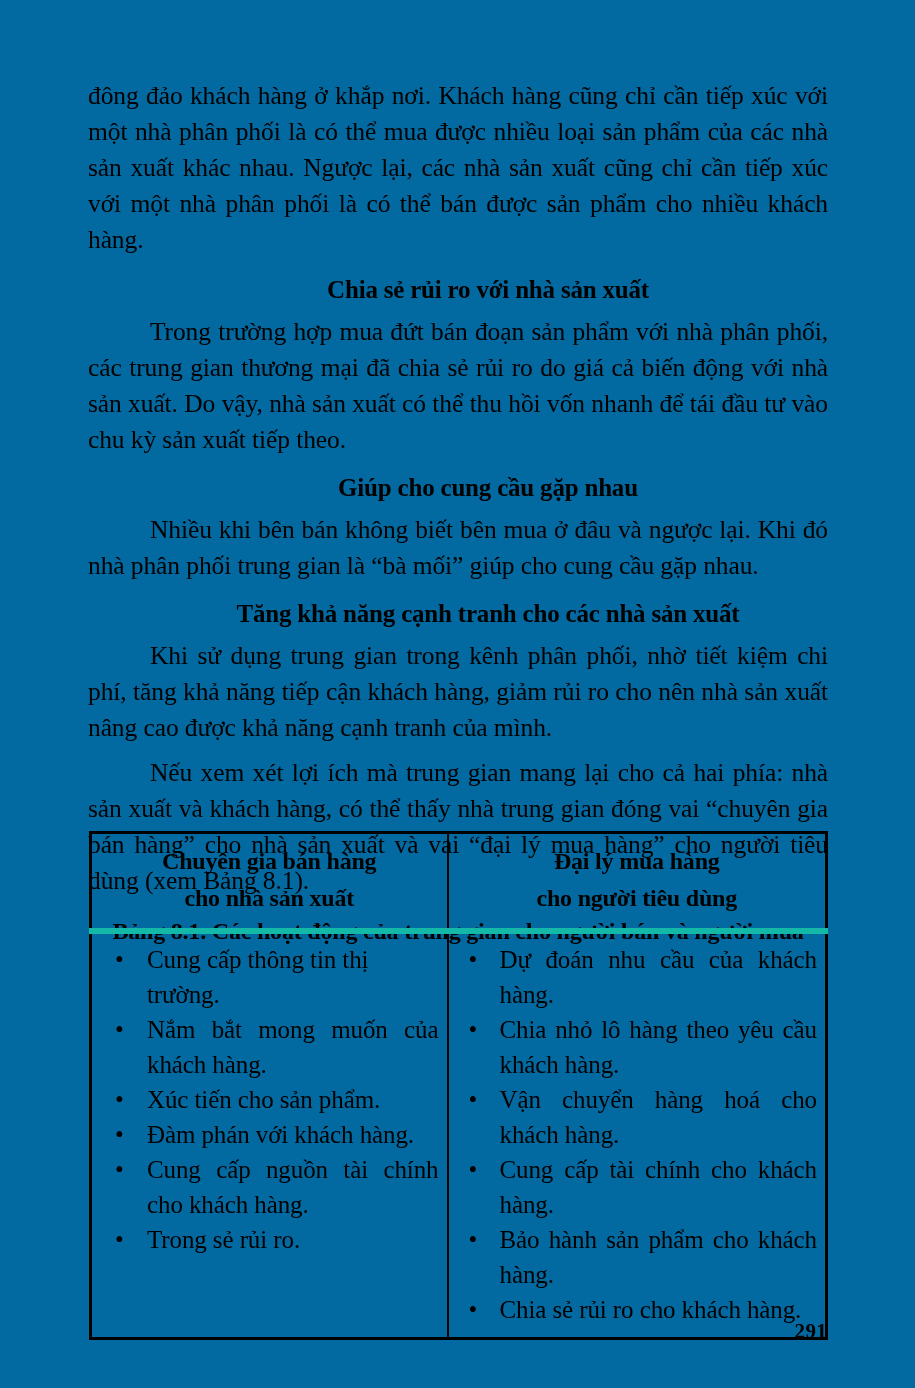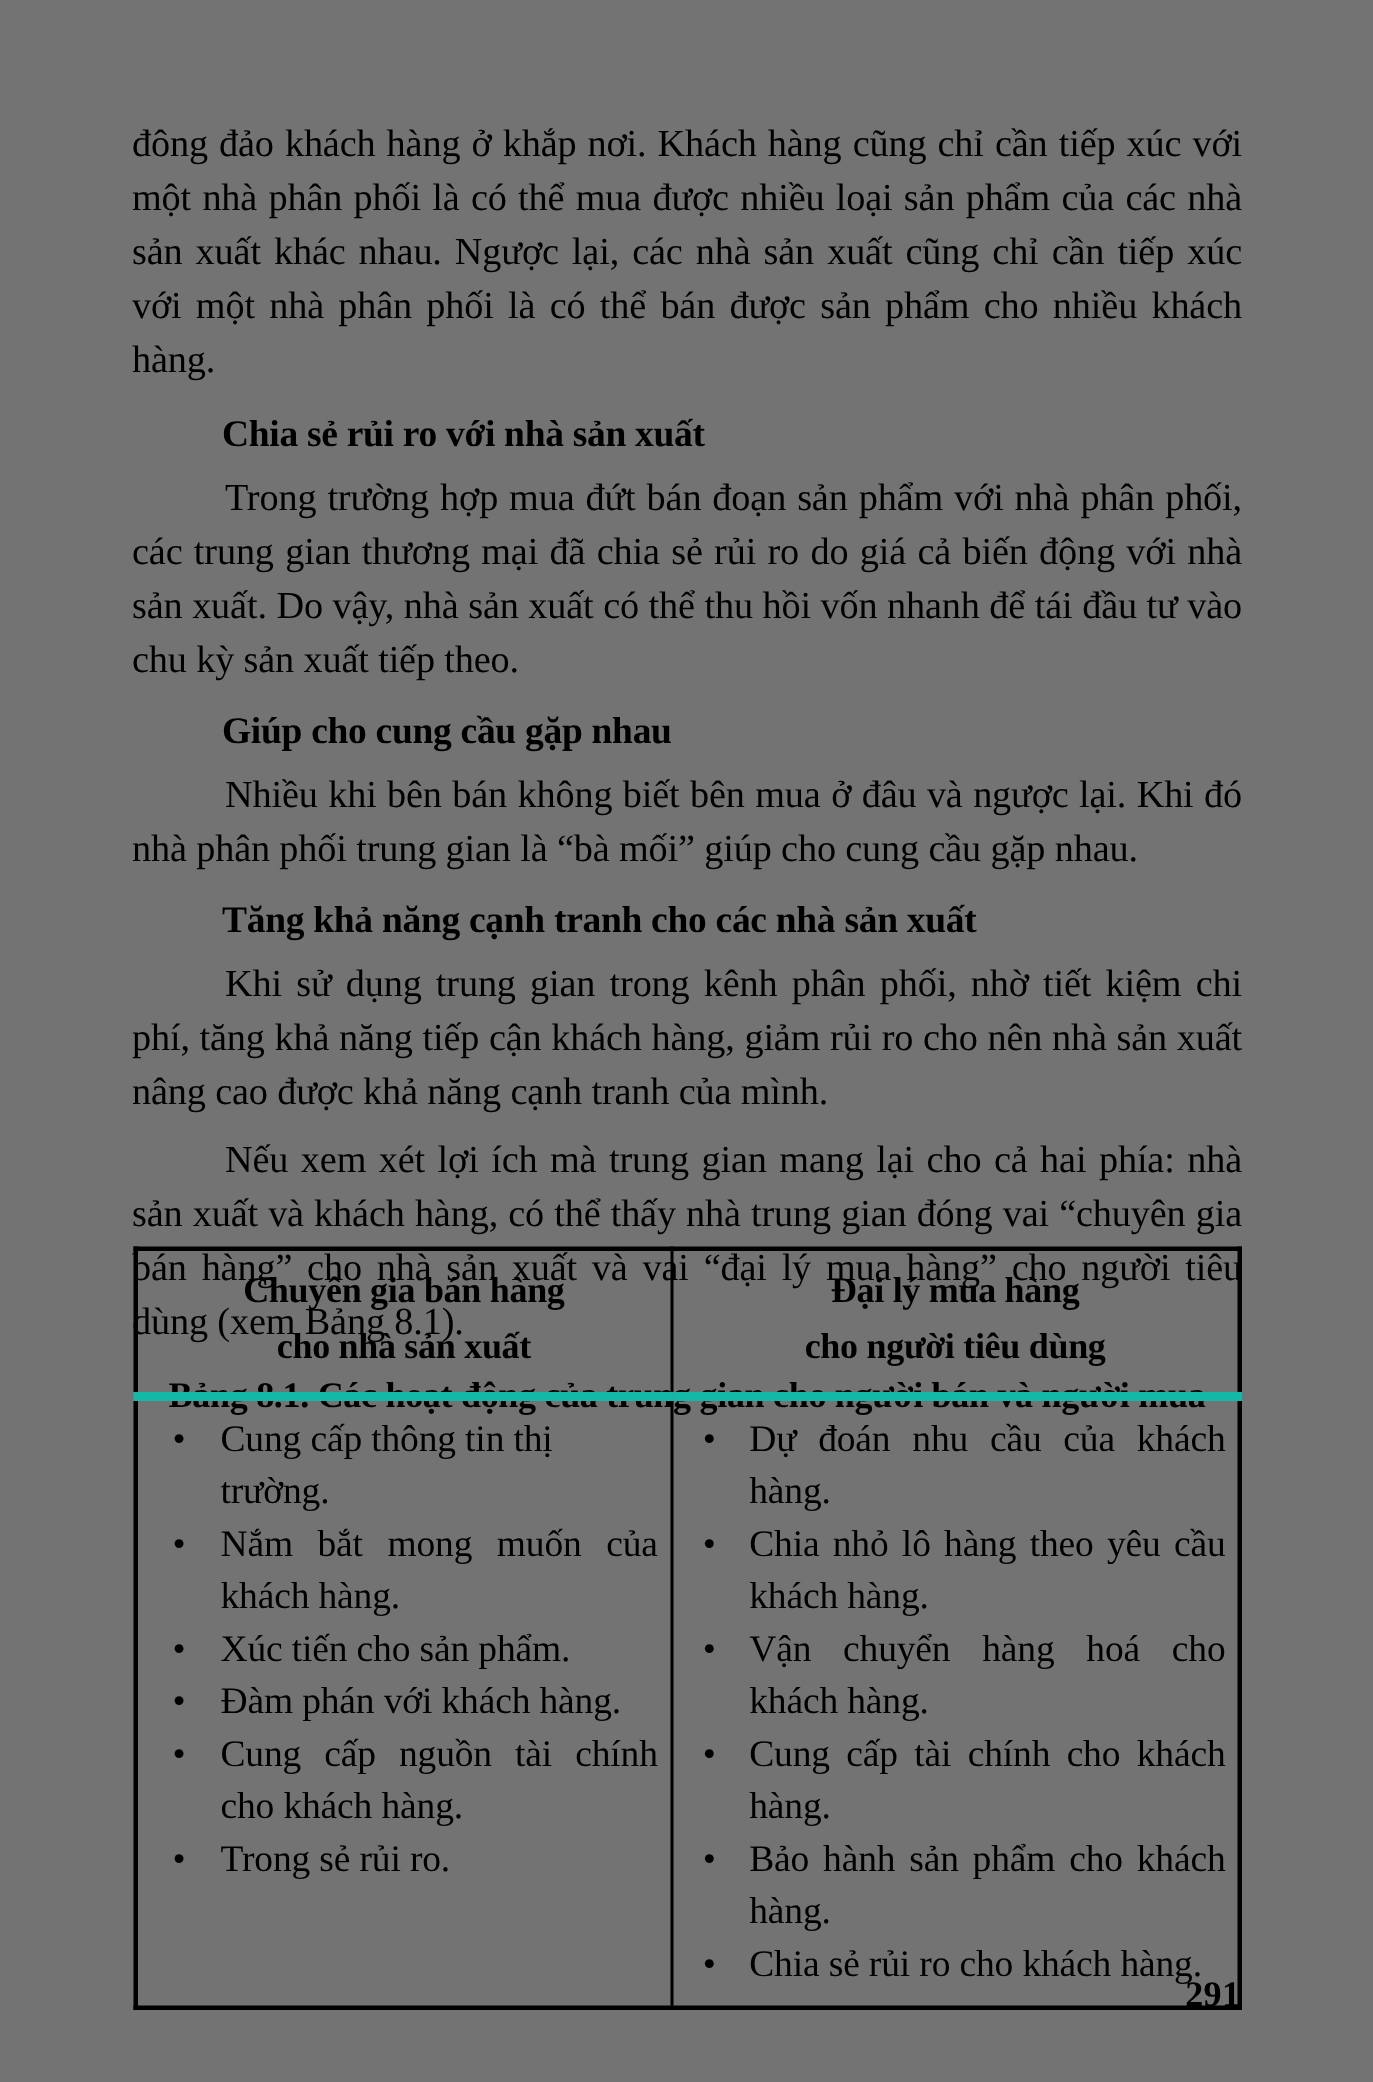--- a/index.html
+++ b/index.html
@@ -13,21 +13,21 @@
     position: relative;
     font-family: "Liberation Serif", "DejaVu Serif", serif;
     color: #000000;
     overflow: hidden;
   }
   .page {
     position: absolute;
     left: 0; top: 0;
     width: 915px;
     height: 1388px;
-    background: #737373;
+    background: #0369a1;
   }
   .content {
     position: absolute;
     left: 88px;
     top: 78px;
     width: 740px;
   }
 
   
   .para {
@@ -42,20 +42,21 @@
   .para.indent { text-indent: 62px; }
 
   
   .heading {
     font-size: 25px;
     line-height: 36px;
     font-weight: bold;
     padding-left: 60px;
     margin: 12px 0 6px 0;
     letter-spacing: -0.2px;
+    text-align: center;
   }
   .heading.h-first { margin-top: 14px; }
 
   .gap-sm { height: 9px; }
 
   
   .table-caption {
     font-size: 24px;
     line-height: 32px;
     font-weight: bold;
@@ -131,21 +132,21 @@
     left: 12px;
   }
   
   ul.cell-list > li.single { text-align: left; }
 
   
   .page-number {
     position: absolute;
     right: 88px;
     bottom: 44px;
-    font-size: 24px;
+    font-size: 21px;
     font-weight: bold;
     letter-spacing: 0.3px;
   }
 </style>
 </head>
 <body>
 
 <div class="page">
 
   <div class="content">

